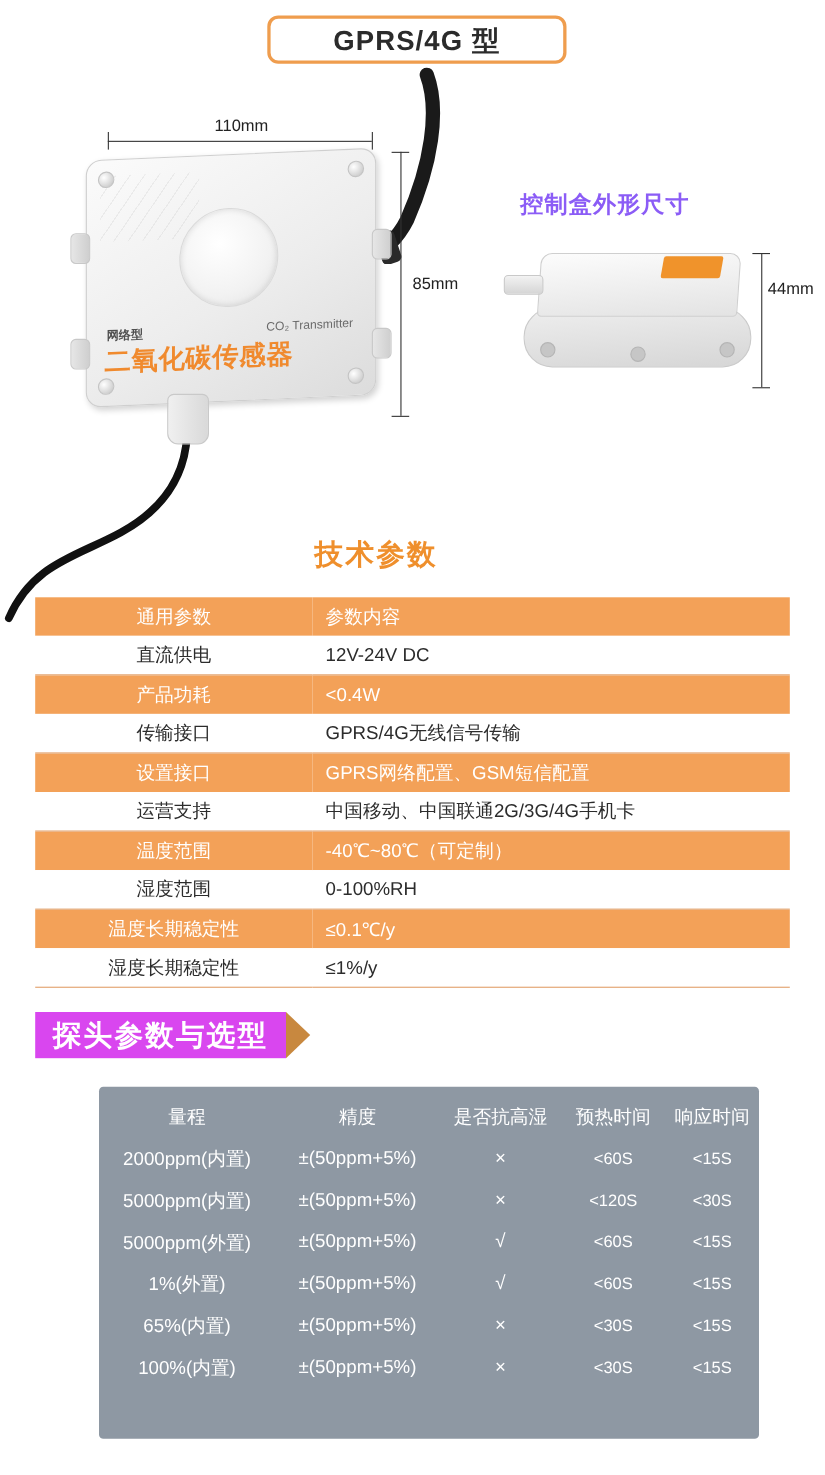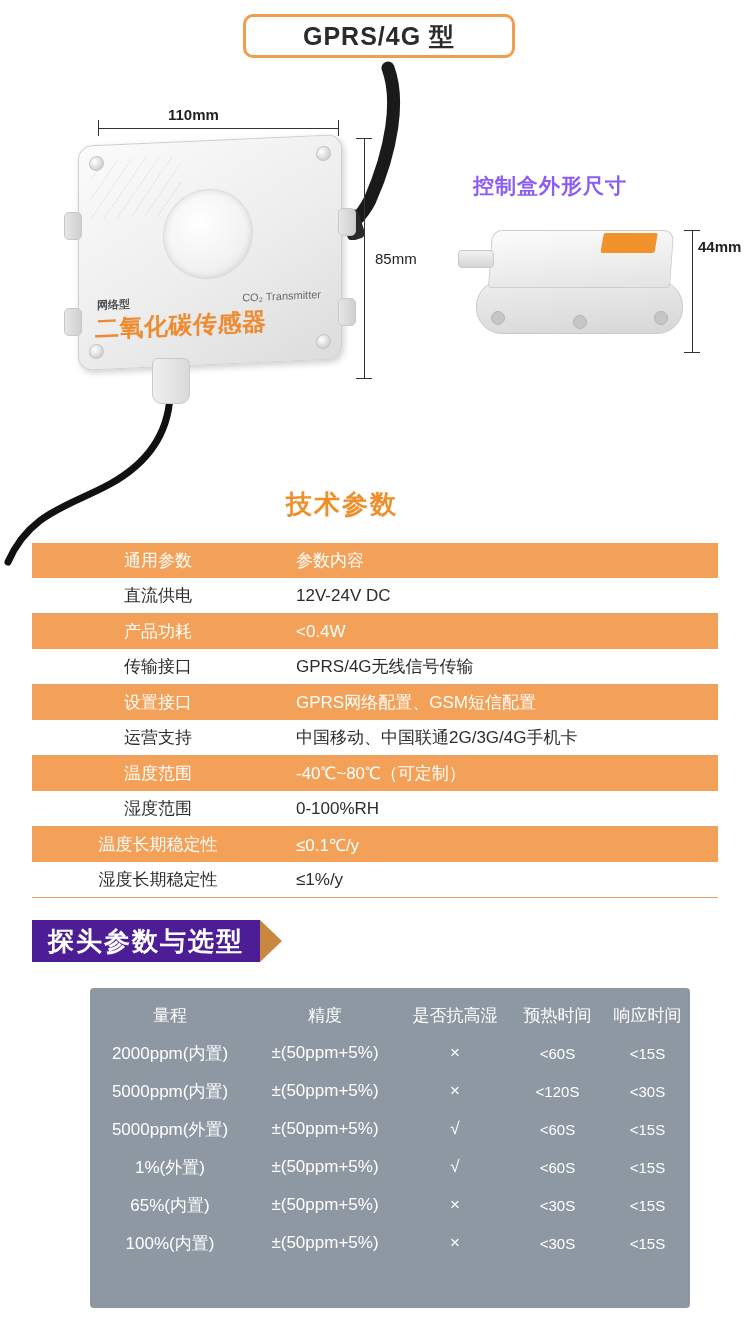--- a/index.html
+++ b/index.html
@@ -289,21 +289,21 @@
   
   .probe-banner {
     position: absolute;
     left: 32px;
     top: 920px;
     height: 42px;
     display: flex;
     align-items: stretch;
   }
   .probe-banner .bar {
-    background: #4c1d95;
+    background: #d946ef;
     padding: 5px 16px;
     display: flex;
     align-items: center;
   }
   .probe-banner .bar span {
     font-size: 26px;
     font-weight: bold;
     color: #ffffff;
     letter-spacing: 2px;
   }
@@ -384,21 +384,21 @@
 
   <div class="lug l1"></div>
   <div class="lug l2"></div>
   <div class="lug r1"></div>
   <div class="lug r2"></div>
   <div class="gland"></div>
 
   <div class="dim-line dim-h" style="left:98px; top:68px; width:240px;"></div>
   <div class="dim-line dim-v" style="left:98px; top:60px; height:16px;"></div>
   <div class="dim-line dim-v" style="left:338px; top:60px; height:16px;"></div>
-  <div class="dim-text" style="left:168px; top:46px;font-weight:bold;">110mm</div>
+  <div class="dim-text" style="left:195px; top:46px;">110mm</div>
 
   <div class="dim-line dim-v" style="left:364px; top:78px; height:240px;"></div>
   <div class="dim-line dim-h" style="left:356px; top:78px; width:16px;"></div>
   <div class="dim-line dim-h" style="left:356px; top:318px; width:16px;"></div>
   <div class="dim-text" style="left:375px; top:190px;">85mm</div>
 
   <div class="rtitle">控制盒外形尺寸</div>
   <div class="smallbox">
     <div class="sb-base">
       <div class="sb-hole" style="left:14px; top:30px;"></div>
@@ -407,21 +407,21 @@
     </div>
     <div class="sb-top">
       <div class="sb-sticker"></div>
     </div>
     <div class="sb-gland"></div>
   </div>
 
   <div class="dim-line dim-v" style="left:692px; top:170px; height:122px;"></div>
   <div class="dim-line dim-h" style="left:684px; top:170px; width:16px;"></div>
   <div class="dim-line dim-h" style="left:684px; top:292px; width:16px;"></div>
-  <div class="dim-text" style="left:698px; top:178px;font-weight:bold;">44mm</div>
+  <div class="dim-text" style="left:698px; top:194px;">44mm</div>
 </div>
 
 <div class="sec-title" style="left:286px; top:487px;">技术参数</div>
 
 <table class="spec-table">
   <tbody>
     <tr class="odd">
       <td class="c1">通用参数</td>
       <td class="c2">参数内容</td>
     </tr>

